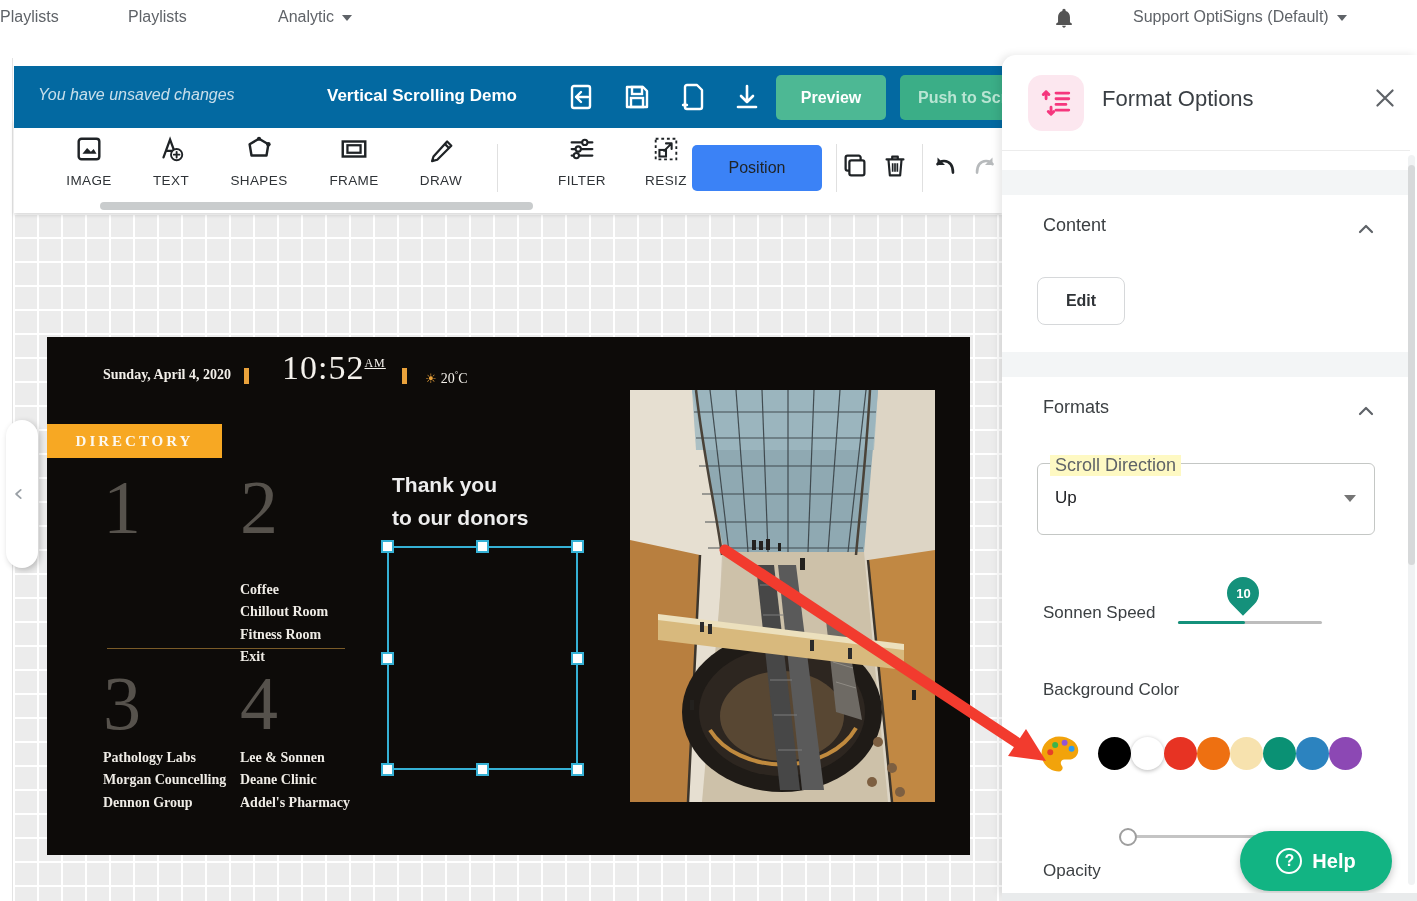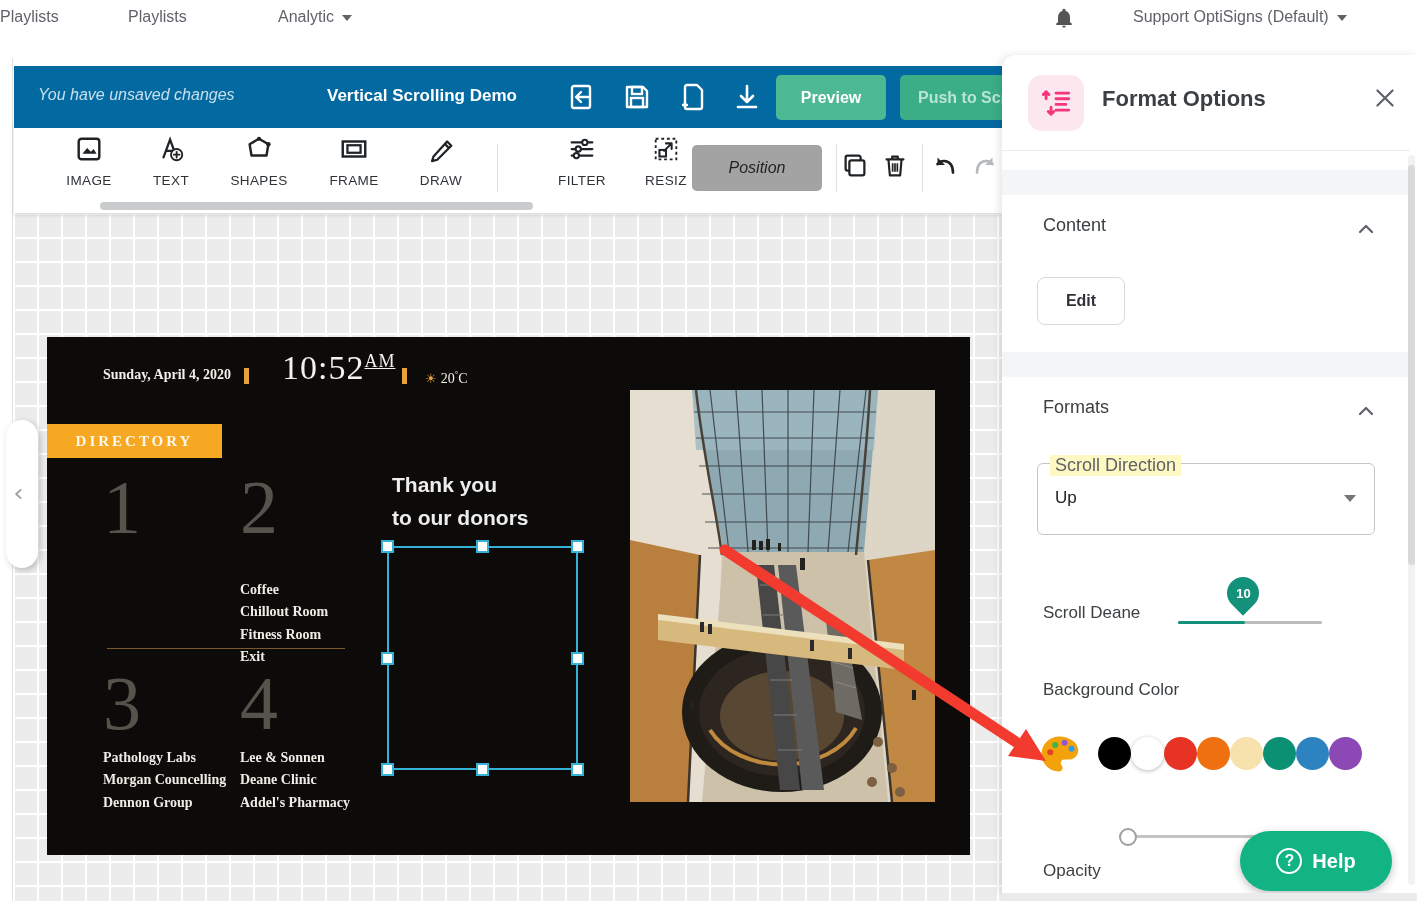--- a/index.html
+++ b/index.html
@@ -29,52 +29,52 @@
   .gb-icon svg { width:32px; height:32px; }
   .btn-preview { position:absolute; left:762px; top:9px; width:110px; height:45px; background:#4db894; border:none; border-radius:5px; color:#fff; font-size:16px; font-weight:700; font-family:"Liberation Sans",sans-serif; cursor:pointer; }
   .btn-push { position:absolute; left:886px; top:9px; width:150px; height:45px; background:#3bae87; border:none; border-radius:5px; color:#b9e5d3; font-size:16px; font-weight:700; font-family:"Liberation Sans",sans-serif; text-align:left; padding-left:18px; cursor:pointer; }
 
   
   .toolbar { position:absolute; left:14px; top:120px; width:988px; height:93px; background:#fff; box-shadow:0 2px 4px rgba(0,0,0,.16); z-index:3; }
   .tool { position:absolute; top:14px; width:80px; text-align:center; cursor:pointer; }
   .tool svg { width:30px; height:30px; }
   .tool .tlabel { display:block; font-size:13.5px; color:#2f3337; letter-spacing:.4px; margin-top:5px; }
   .tb-divider { position:absolute; top:24px; width:1px; height:48px; background:#e0e0e0; }
-  .btn-position { position:absolute; left:678px; top:25px; width:130px; height:46px; background:#a3a3a3; border:none; border-radius:5px; font-size:16px; color:#1f2326; font-family:"Liberation Sans",sans-serif; cursor:pointer;font-style:italic; }
+  .btn-position { position:absolute; left:678px; top:25px; width:130px; height:46px; background:#3b82f6; border:none; border-radius:5px; font-size:16px; color:#1f2326; font-family:"Liberation Sans",sans-serif; cursor:pointer; }
   .tb-ic { position:absolute; top:31px; width:30px; height:30px; cursor:pointer; }
   .tb-ic svg { width:30px; height:30px; }
   .hscroll-thumb { position:absolute; left:86px; top:82px; width:433px; height:8px; border-radius:4px; background:#c9cccd; cursor:pointer; }
 
   
   .sign { position:absolute; left:47px; top:337px; width:923px; height:518px; background:#0d0b09; z-index:2; }
   .serif { font-family:"Liberation Serif", serif; }
   .c-date { position:absolute; left:56px; top:30px; font-size:14px; font-weight:700; color:#f2efe9; }
   .c-bar { position:absolute; width:5px; height:16px; background:#e9a23b; }
   .c-time { position:absolute; left:235px; top:12px; font-size:34px; color:#f4f1ec; letter-spacing:1px; }
-  .c-ampm { font-size:18px; vertical-align:super; letter-spacing:1px;text-decoration:underline; }
+  .c-ampm { font-size:12px; vertical-align:super; letter-spacing:1px;text-decoration:underline; }
   .c-weather { position:absolute; left:378px; top:32px; font-size:14px; color:#f2efe9; }
   .sun { color:#e9a23b; margin-right:4px; font-size:13px; }
   .deg { font-size:9px; vertical-align:super; }
   .c-directory { position:absolute; left:0; top:87px; width:175px; height:34px; background:#f7a823; color:#fdf8ee; font-weight:700; font-size:15px; letter-spacing:3px; display:flex; align-items:center; justify-content:center; }
   .c-num { position:absolute; font-size:76px; color:#56524c; line-height:1; font-weight:400; }
   .c-list { position:absolute; font-size:14px; font-weight:700; color:#efece6; line-height:1.32; }
   .c-list span { display:block; margin-bottom:4px; }
   .c-divider { position:absolute; left:60px; top:311px; width:238px; height:1px; background:#7a5b28; }
   .c-donors { position:absolute; left:345px; top:132px; font-size:21px; font-weight:700; color:#ededed; line-height:1.55; font-family:"Liberation Sans",sans-serif; }
   .sel-box { position:absolute; left:340px; top:209px; width:191px; height:224px; border:2px solid #35b1d5; cursor:move; }
   .handle { position:absolute; width:13px; height:13px; background:#fff; border:2px solid #35b1d5; }
   .photo { position:absolute; left:583px; top:53px; width:305px; height:412px; }
 
   
   .arrow-overlay { position:absolute; left:0; top:0; width:1417px; height:901px; z-index:40; pointer-events:none; }
 
   
   .panel { position:absolute; left:1002px; top:55px; width:415px; height:838px; background:#fff; border-top-left-radius:14px; box-shadow:-3px 0 8px rgba(0,0,0,.10); z-index:10; }
   .panel-icon { position:absolute; left:26px; top:20px; width:56px; height:56px; border-radius:14px; background:#fce7ef; display:flex; align-items:center; justify-content:center; }
-  .panel-title { position:absolute; left:100px; top:31px; font-size:22px; color:#3a3f44;font-weight:bold; }
+  .panel-title { position:absolute; left:100px; top:31px; font-size:22px; color:#3a3f44; }
   .panel-close { position:absolute; left:370px; top:30px; width:26px; height:26px; cursor:pointer; }
   .p-hairline { position:absolute; left:0; top:95px; width:408px; height:1px; background:#ececec; }
   .p-band { position:absolute; left:0; width:408px; height:25px; background:#f3f5f6; }
   .p-sec-label { position:absolute; left:41px; font-size:18px; color:#3c4043; }
   .p-chevron { position:absolute; left:352px; width:24px; height:24px; cursor:pointer; }
   .btn-edit { position:absolute; left:35px; top:222px; width:88px; height:48px; background:#fff; border:1px solid #d6d8da; border-radius:8px; font-size:16px; font-weight:700; color:#2f3337; font-family:"Liberation Sans",sans-serif; cursor:pointer; }
   .select-box { position:absolute; left:35px; top:408px; width:338px; height:72px; border:1px solid #c4c7c5; border-radius:6px; cursor:pointer; }
   .select-label { position:absolute; left:12px; top:-9px; background:#fef9c3; padding:0 5px; font-size:18px; color:#5f6368; }
   .select-value { position:absolute; left:17px; top:24px; font-size:17px; color:#202124; }
   .select-caret { position:absolute; right:18px; top:31px; width:0; height:0; border-left:6px solid transparent; border-right:6px solid transparent; border-top:7px solid #757575; }
@@ -402,21 +402,21 @@
           <path d="M6 15l6-6 6 6" fill="none" stroke="#5f6368" stroke-width="2.2" stroke-linecap="round" stroke-linejoin="round"></path>
         </svg>
     </div>
 
     <div class="select-box">
       <div class="select-label">Scroll Direction</div>
       <div class="select-value">Up</div>
       <div class="select-caret"></div>
     </div>
 
-    <div class="p-label" style="top:548px;">Scroll Deane</div>
+    <div class="p-label" style="top:548px;">Sonnen Speed</div>
     <div class="slider-track" style="left:176px; top:566px; width:144px; background:#bdbdbd;"></div>
     <div class="slider-track" style="left:176px; top:566px; width:67px; background:#14917b;"></div>
     <div class="balloon">
         <span>10</span>
       </div>
 
     <div class="p-label" style="top:625px;">Background Color</div>
     <div class="palette-btn">
       <svg viewBox="0 0 24 24">
         <path fill="#f2a30b" d="M12 2C6.5 2 2 6.5 2 12s4.5 10 10 10c1.2 0 2.1-.9 2.1-2.1 0-.5-.2-1-.6-1.4-.3-.4-.5-.8-.5-1.3 0-1.1.9-2 2-2h2.5c3.2 0 5.5-2.4 5.5-5.4C23 5.6 18 2 12 2z"></path>

